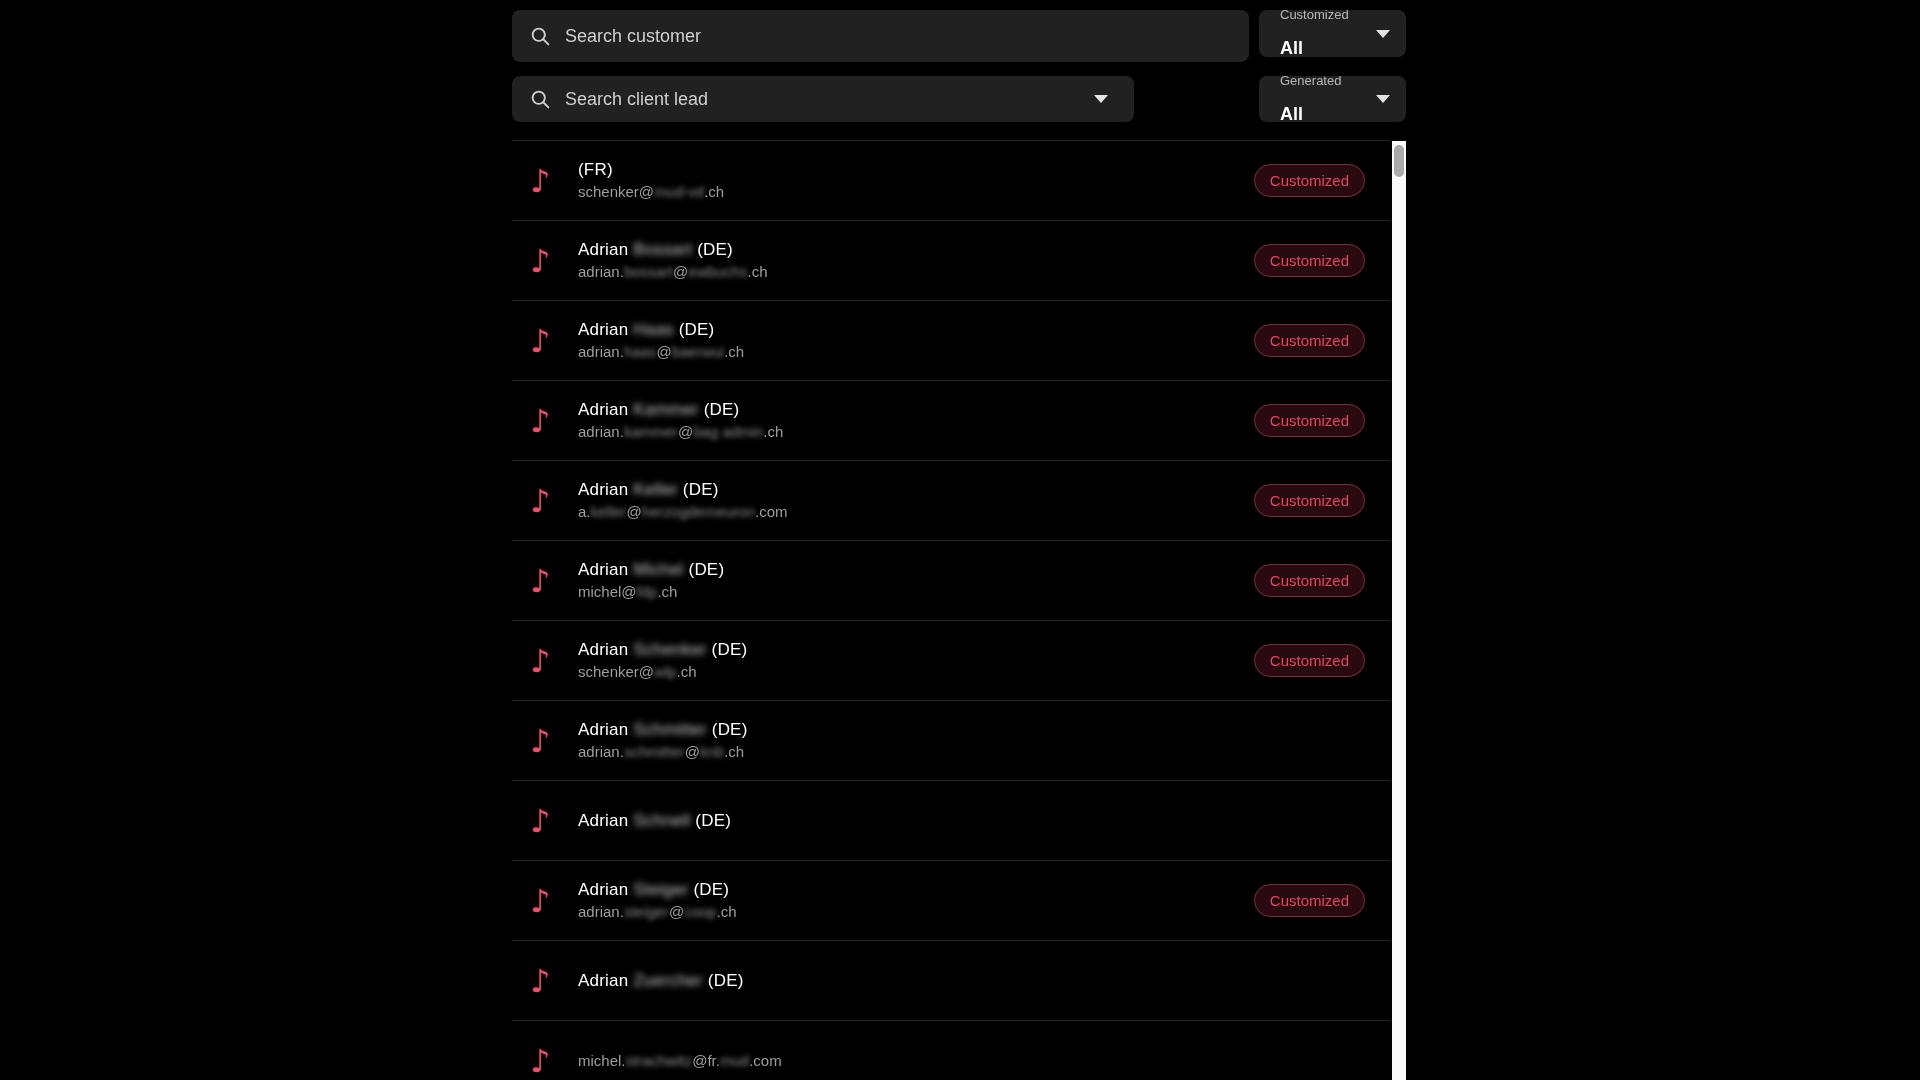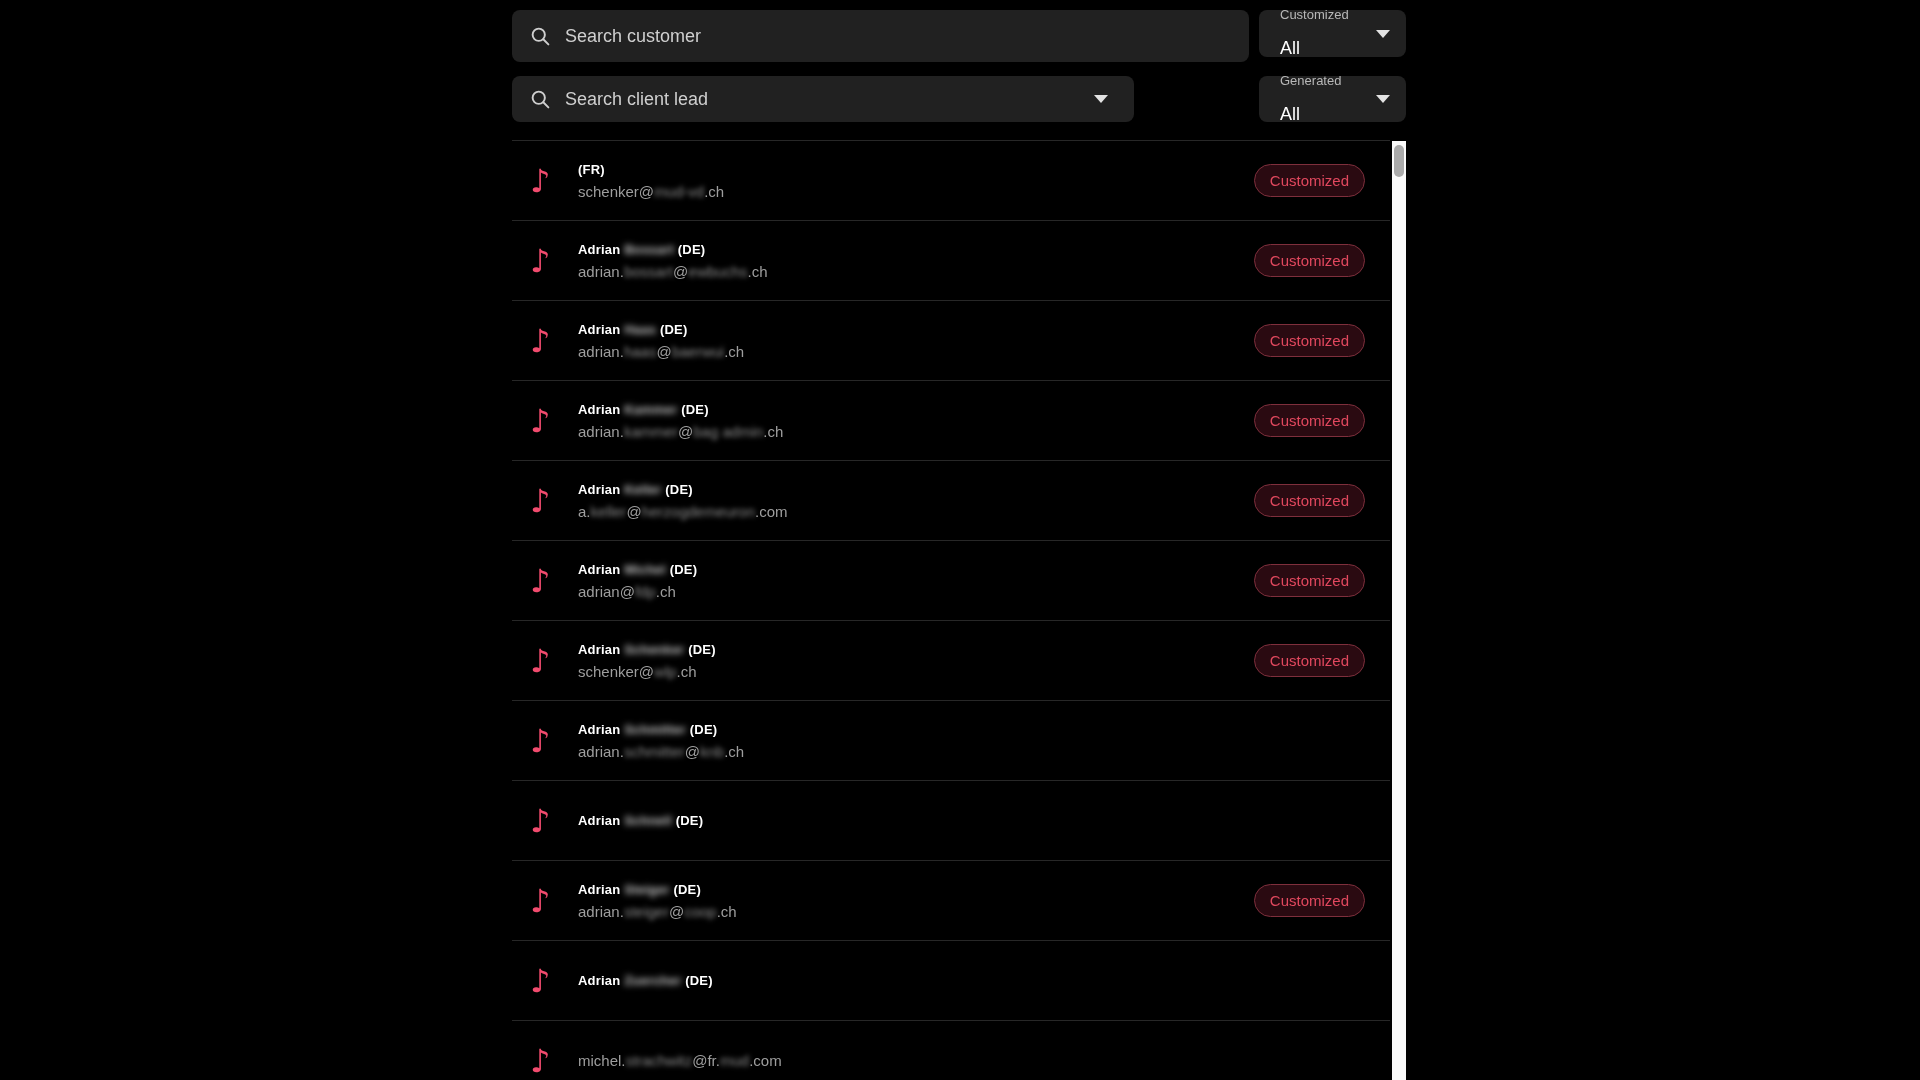--- a/index.html
+++ b/index.html
@@ -46,37 +46,37 @@
   
   .filter{
     position:absolute;display:flex;align-items:center;
     background:var(--panel);border-radius:8px;box-sizing:border-box;
     padding:0 16px 0 21px;cursor:pointer;
   }
   .filter.first{left:1259px;top:10px;width:147px;height:47px;}
   .filter.second{left:1259px;top:76px;width:147px;height:46px;}
   .filter .ftext{flex:1;display:flex;flex-direction:column;justify-content:center;line-height:1.15;}
   .filter .flabel{font-size:13px;color:#b8b8b8;}
-  .filter .fvalue{font-size:18px;color:#ffffff;font-weight:400;margin-top:15px;}
+  .filter .fvalue{font-size:18px;color:#ffffff;font-weight:700;margin-top:15px;}
   
   .list{
     position:absolute;left:512px;top:140px;width:878px;height:940px;
     overflow:hidden;border-top:1px solid var(--divider);box-sizing:border-box;
   }
   .row{
     height:80px;box-sizing:border-box;border-bottom:1px solid var(--divider);
     display:flex;align-items:center;cursor:pointer;
   }
   .note{
     flex:0 0 66px;padding-left:18px;box-sizing:border-box;
     font-size:32px;color:var(--accent-pink);line-height:1;
     font-family:"DejaVu Sans", sans-serif;
   }
   .row-text{flex:1;min-width:0;}
-  .row-name{font-size:13px;color:var(--name-text);letter-spacing:.2px;line-height:22px;font-weight:bold;}
+  .row-name{font-size:17px;color:var(--name-text);letter-spacing:.2px;line-height:22px;}
   .row-email{font-size:15px;color:var(--email-text);line-height:20px;margin-top:1px;}
   .row-name .blurred{filter:blur(3.2px);color:#c9c9c9;}
   .row-email .blurred{filter:blur(2.6px);color:#8d8d8d;}
   .badge{
     flex:0 0 auto;margin-right:25px;margin-left:12px;
     border:1.5px solid var(--badge-border);background:var(--badge-bg);
     color:var(--badge-text);font-size:15px;
     padding:7px 15px;border-radius:18px;white-space:nowrap;
   }
   
@@ -170,21 +170,21 @@
         <div class="row-name"><span>Adrian </span><span class="blurred">Keller</span><span> (DE)</span></div>
         <div class="row-email"><span>a.</span><span class="blurred">keller</span><span>@</span><span class="blurred">herzogdemeuron</span><span>.com</span></div>
       </div>
       <span class="badge">Customized</span>
     </div>
 
     <div class="row">
       <span class="note">♪</span>
       <div class="row-text">
         <div class="row-name"><span>Adrian </span><span class="blurred">Michel</span><span> (DE)</span></div>
-        <div class="row-email"><span>adrian@</span><span class="blurred">fdp</span><span>.ch</span></div>
+        <div class="row-email"><span>michel@</span><span class="blurred">fdp</span><span>.ch</span></div>
       </div>
       <span class="badge">Customized</span>
     </div>
 
     <div class="row">
       <span class="note">♪</span>
       <div class="row-text">
         <div class="row-name"><span>Adrian </span><span class="blurred">Schenker</span><span> (DE)</span></div>
         <div class="row-email"><span>schenker@</span><span class="blurred">wlp</span><span>.ch</span></div>
       </div>

